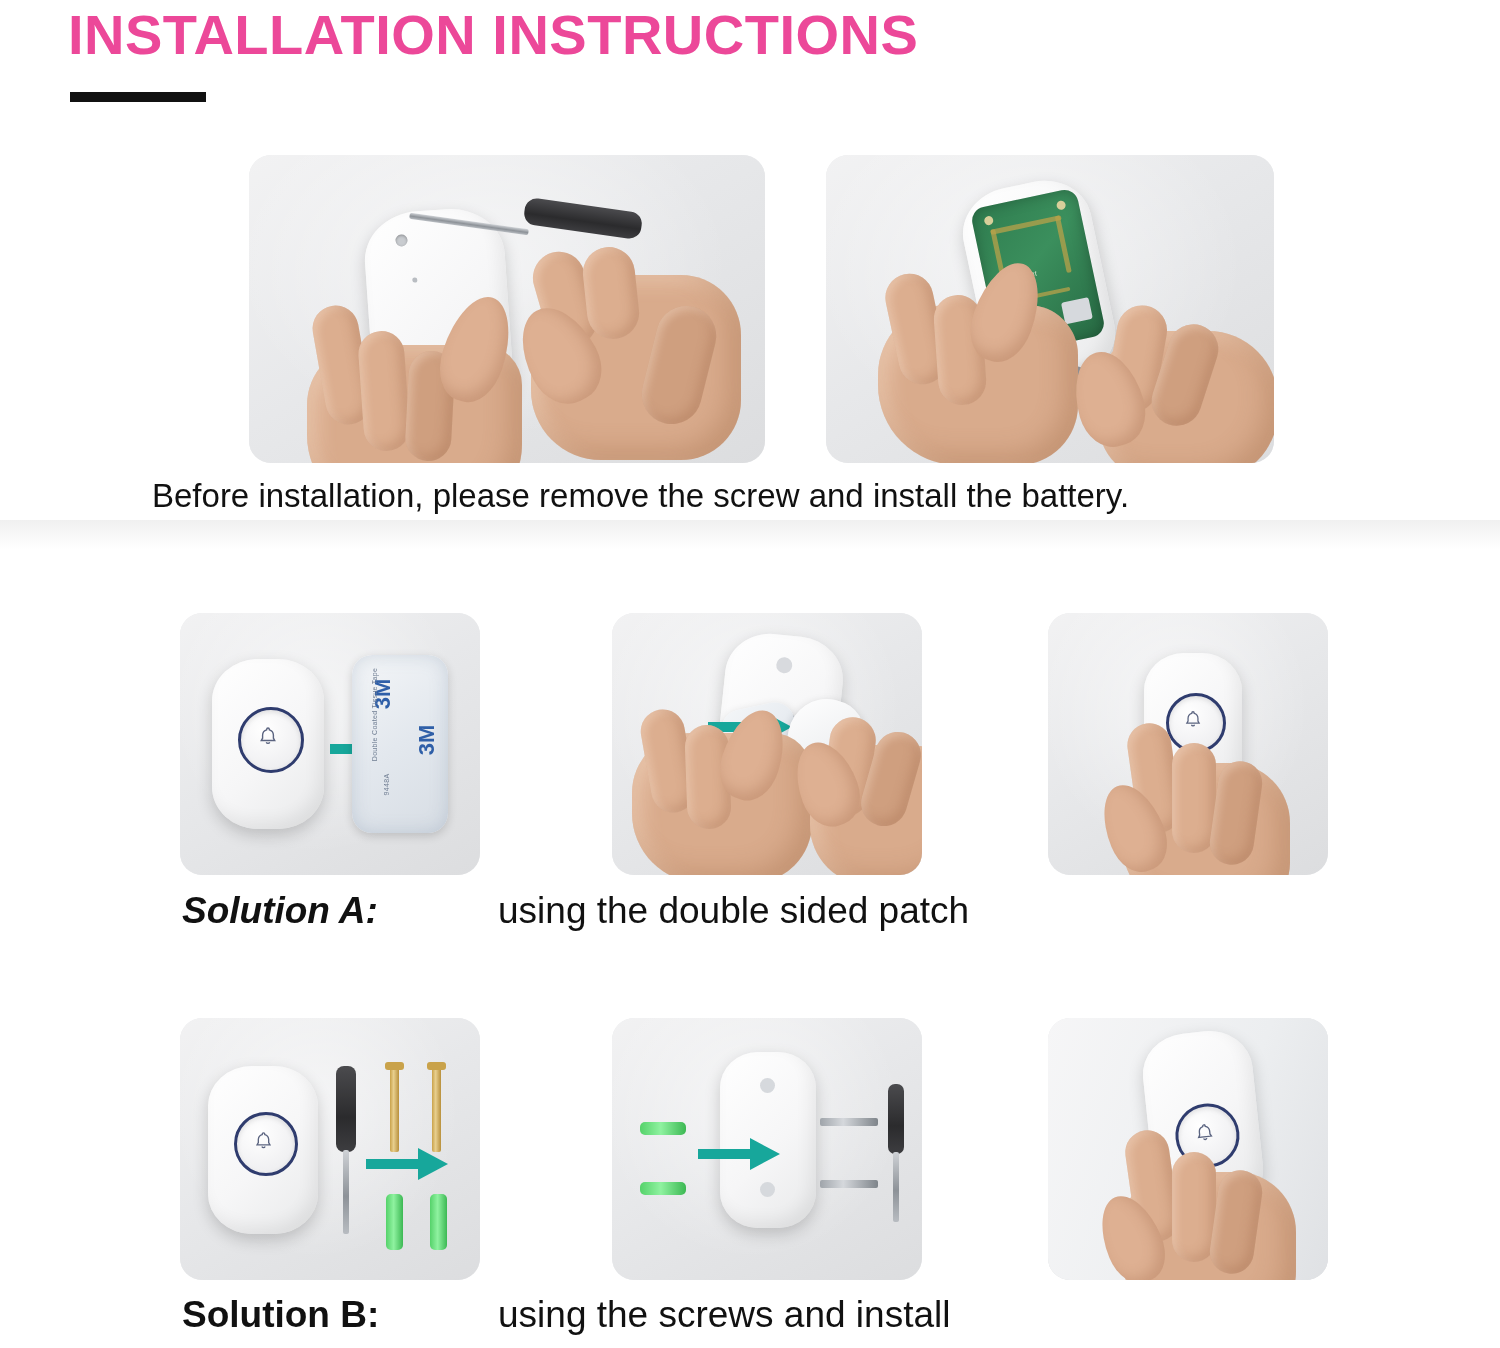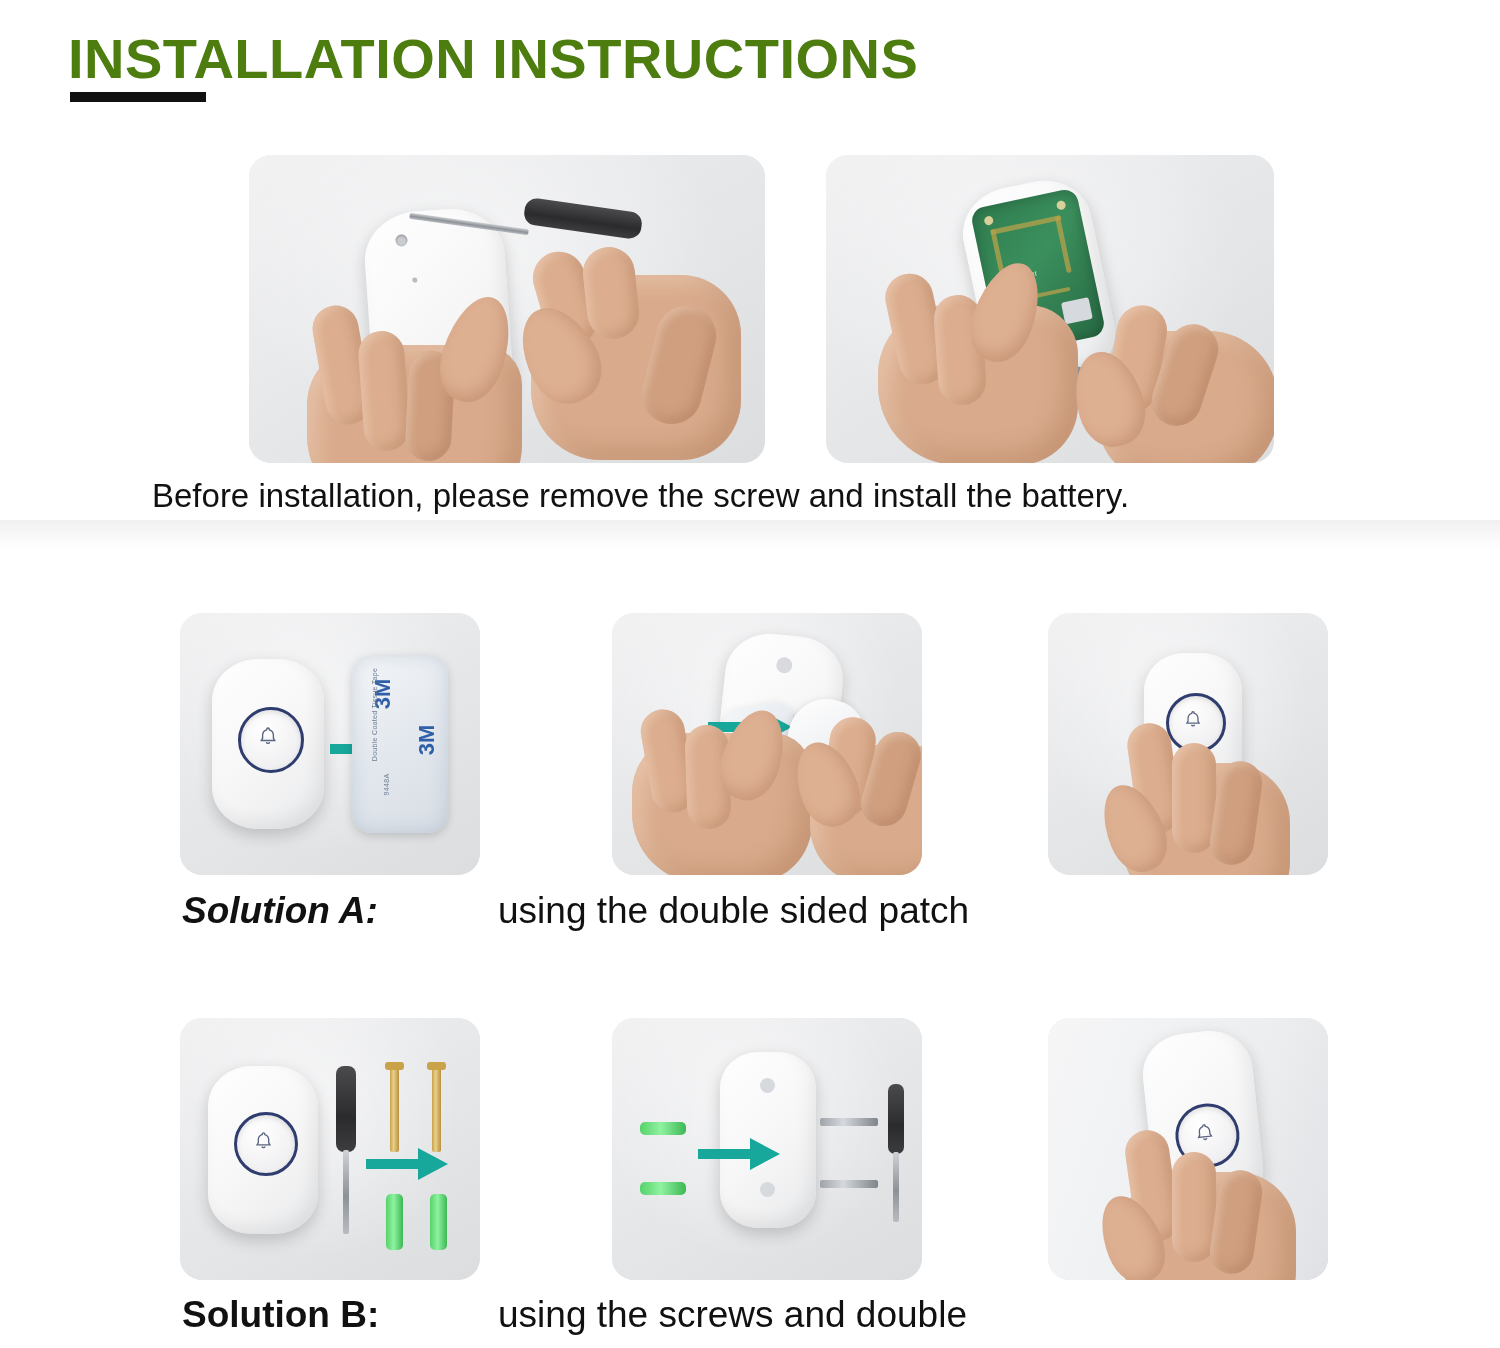--- a/index.html
+++ b/index.html
@@ -17,23 +17,22 @@
   }
 
   
   .page-title {
     position: absolute;
     left: 68px;
     top: 2px;
     font-size: 56px;
     font-weight: 700;
     letter-spacing: 0.5px;
-    color: #4d7c0f;
+    color: #ec4899;
     white-space: nowrap;
-    margin-top: 24px;
   }
   .title-rule {
     position: absolute;
     left: 70px;
     top: 92px;
     width: 136px;
     height: 10px;
     background: #111111;
   }
 
@@ -449,13 +448,13 @@
   </div>
 
   <div class="hand" style="left:72px; top:154px; width:176px; height:150px; border-radius:60px 60px 50px 70px;"></div>
   <div class="finger" style="left:82px; top:112px; width:44px; height:112px; transform:rotate(-8deg);"></div>
   <div class="finger" style="left:124px; top:134px; width:44px; height:110px; transform:rotate(0deg);"></div>
   <div class="finger dark" style="left:166px; top:152px; width:44px; height:104px; transform:rotate(8deg);"></div>
   <div class="thumb" style="left:56px; top:176px; width:56px; height:90px; transform:rotate(-22deg);"></div>
 </div>
 
 <div class="sol-label" style="left:182px; top:1294px;">Solution B:</div>
-<div class="sol-text" style="left:498px; top:1294px;">using the screws and double</div>
+<div class="sol-text" style="left:498px; top:1294px;">using the screws and install</div>
 
 </body></html>

